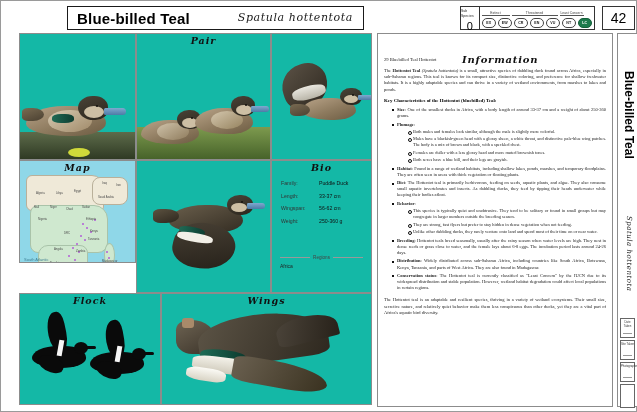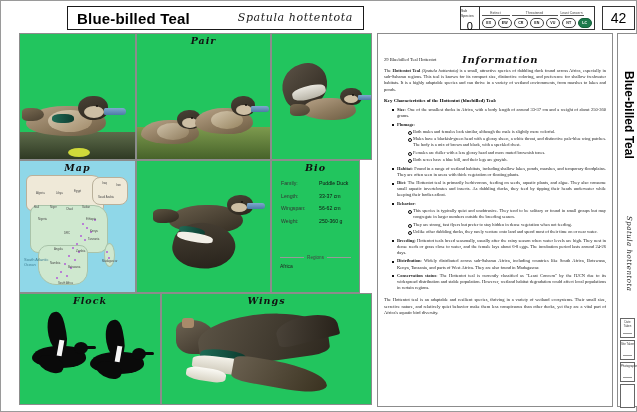--- a/index.html
+++ b/index.html
@@ -44,33 +44,33 @@
 
   .num-box{position:absolute;left:597px;top:2px;width:33px;height:24px;
            border:1px solid #333;box-sizing:border-box;display:flex;
            align-items:center;justify-content:center;}
   .num-box span{font-family:"Liberation Sans",sans-serif;font-size:14px;color:#000;}
 
   
   .body-area{position:absolute;left:4px;top:32px;right:4px;bottom:4px;}
 
   .left-col{position:absolute;left:14px;top:0;width:353px;bottom:0;}
-  .panel{position:absolute;border:1px solid #8c8c8c;background:#22c55e;box-sizing:border-box;overflow:hidden;}
+  .panel{position:absolute;border:1px solid #8c8c8c;background:#14b8a6;box-sizing:border-box;overflow:hidden;}
   .panel-title{position:absolute;top:1px;left:0;right:0;text-align:center;
                font-family:"DejaVu Serif",serif;font-style:italic;font-weight:700;
                font-size:9.5px;letter-spacing:1px;color:#111;z-index:3;}
 
   
   .p-single{left:0;top:0;width:117px;height:127px;}
   .p-pair{left:117px;top:0;width:135px;height:127px;}
   .p-flight{left:252px;top:0;width:101px;height:127px;}
   
-  .p-map{left:0;top:127px;width:117px;height:133px;}
+  .p-map{left:0;top:127px;width:117px;height:103px;}
   .p-illus{left:117px;top:127px;width:135px;height:133px;}
-  .p-bio{left:252px;top:127px;width:89px;height:133px;}
+  .p-bio{left:252px;top:127px;width:101px;height:133px;}
   
   .p-flock{left:0;top:260px;width:142px;height:112px;}
   .p-wings{left:142px;top:260px;width:211px;height:112px;}
 
   
   .scene{position:absolute;inset:0;}
   .water{position:absolute;left:0;right:0;bottom:0;height:26%;
          background:linear-gradient(180deg,#5d6b4a,#2f3a24);}
   .grass{position:absolute;left:0;right:0;bottom:0;height:30%;
          background:linear-gradient(180deg,#7d9a4e,#47632a);}

